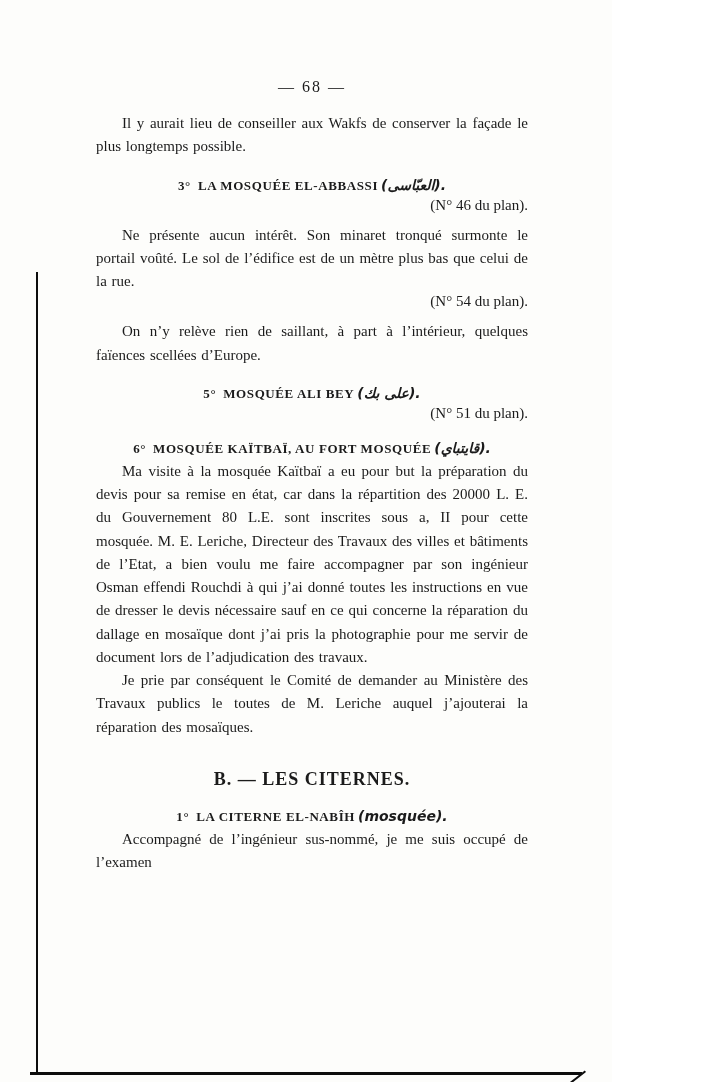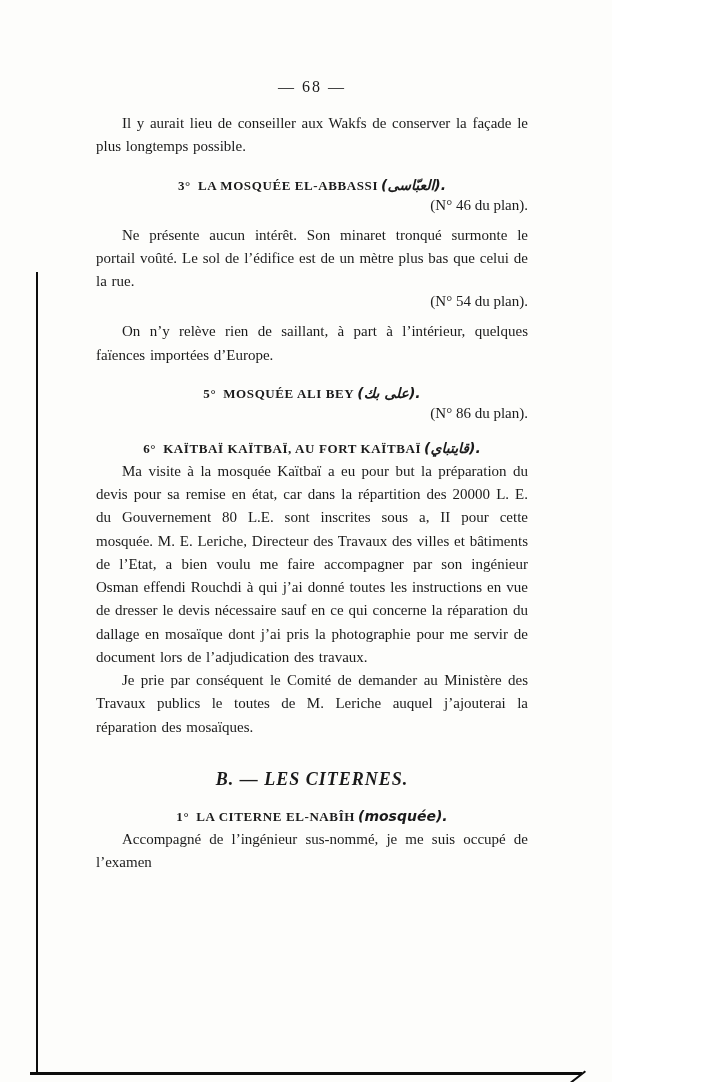--- a/index.html
+++ b/index.html
@@ -55,21 +55,21 @@
   }
 
   .section-title {
     text-align:center;
     font-size:16px;
     font-weight:bold;
     letter-spacing:1px;
     margin-top:30px;
     margin-bottom:10px;
   }
-  .section-title .b-letter { font-size:18px;font-style:italic; }
+  .section-title .b-letter { font-size:18px; }
 
   
   .edge-left {
     position:absolute; left:36px; top:272px; bottom:8px;
     width:2px; background:#0d0d0d;
   }
   .edge-bottom {
     position:absolute; left:30px; right:30px; bottom:7px;
     height:3px; background:#0d0d0d;
   }
@@ -96,30 +96,30 @@
 
     <div class="heading">
       <span class="hnum">3°</span><span class="htitle">LA MOSQUÉE EL-ABBASSI</span><span class="harabic">(العبّاسى).</span>
     </div>
     <div class="plan-line">(N° 46 du plan).</div>
 
     <p class="body">Ne présente aucun intérêt. Son minaret tronqué surmonte le portail voûté. Le sol de l’édifice est de un mètre plus bas que celui de la rue.</p>
 
     <div class="plan-line">(N° 54 du plan).</div>
 
-    <p class="body">On n’y relève rien de saillant, à part à l’intérieur, quelques faïences importées d’Europe.</p>
+    <p class="body">On n’y relève rien de saillant, à part à l’intérieur, quelques faïences scellées d’Europe.</p>
 
     <div class="heading">
       <span class="hnum">5°</span><span class="htitle">MOSQUÉE ALI BEY</span><span class="harabic">(على بك).</span>
     </div>
-    <div class="plan-line">(N° 86 du plan).</div>
+    <div class="plan-line">(N° 51 du plan).</div>
 
 
     <div class="heading">
-      <span class="hnum">6°</span><span class="htitle">KAÏTBAÏ KAÏTBAÏ, AU FORT KAÏTBAÏ</span><span class="harabic">(قايتباي).</span>
+      <span class="hnum">6°</span><span class="htitle">MOSQUÉE KAÏTBAÏ, AU FORT MOSQUÉE</span><span class="harabic">(قايتباي).</span>
     </div>
 
     <p class="body">Ma visite à la mosquée Kaïtbaï a eu pour but la préparation du devis pour sa remise en état, car dans la répartition des 20000 L. E. du Gouvernement 80 L.E. sont inscrites sous a, II pour cette mosquée. M. E. Leriche, Directeur des Travaux des villes et bâtiments de l’Etat, a bien voulu me faire accompagner par son ingénieur Osman effendi Rouchdi à qui j’ai donné toutes les instructions en vue de dresser le devis nécessaire sauf en ce qui concerne la réparation du dallage en mosaïque dont j’ai pris la photographie pour me servir de document lors de l’adjudication des travaux.</p>
 
     <p class="body">Je prie par conséquent le Comité de demander au Ministère des Travaux publics le toutes de M. Leriche auquel j’ajouterai la réparation des mosaïques.</p>
 
     <div class="section-title">
       <span class="b-letter">B. — LES CITERNES.</span>
     </div>
 

